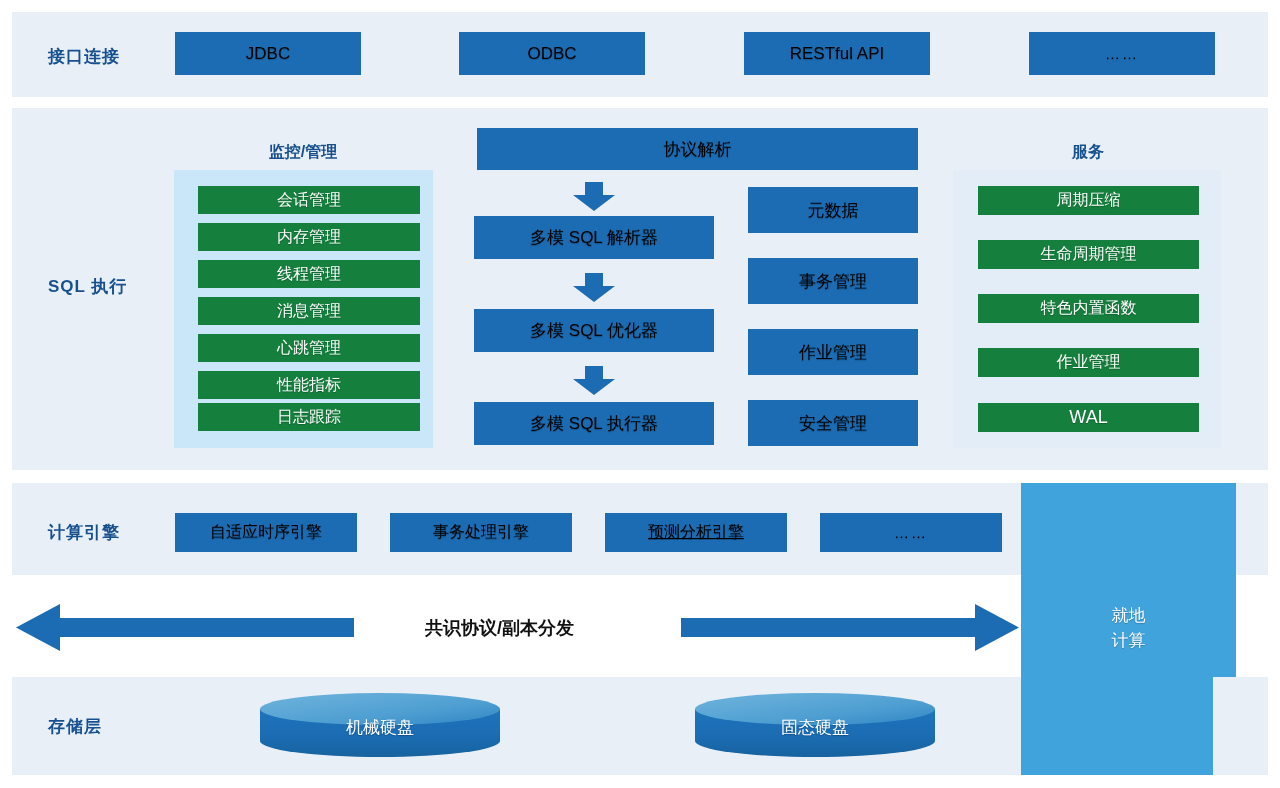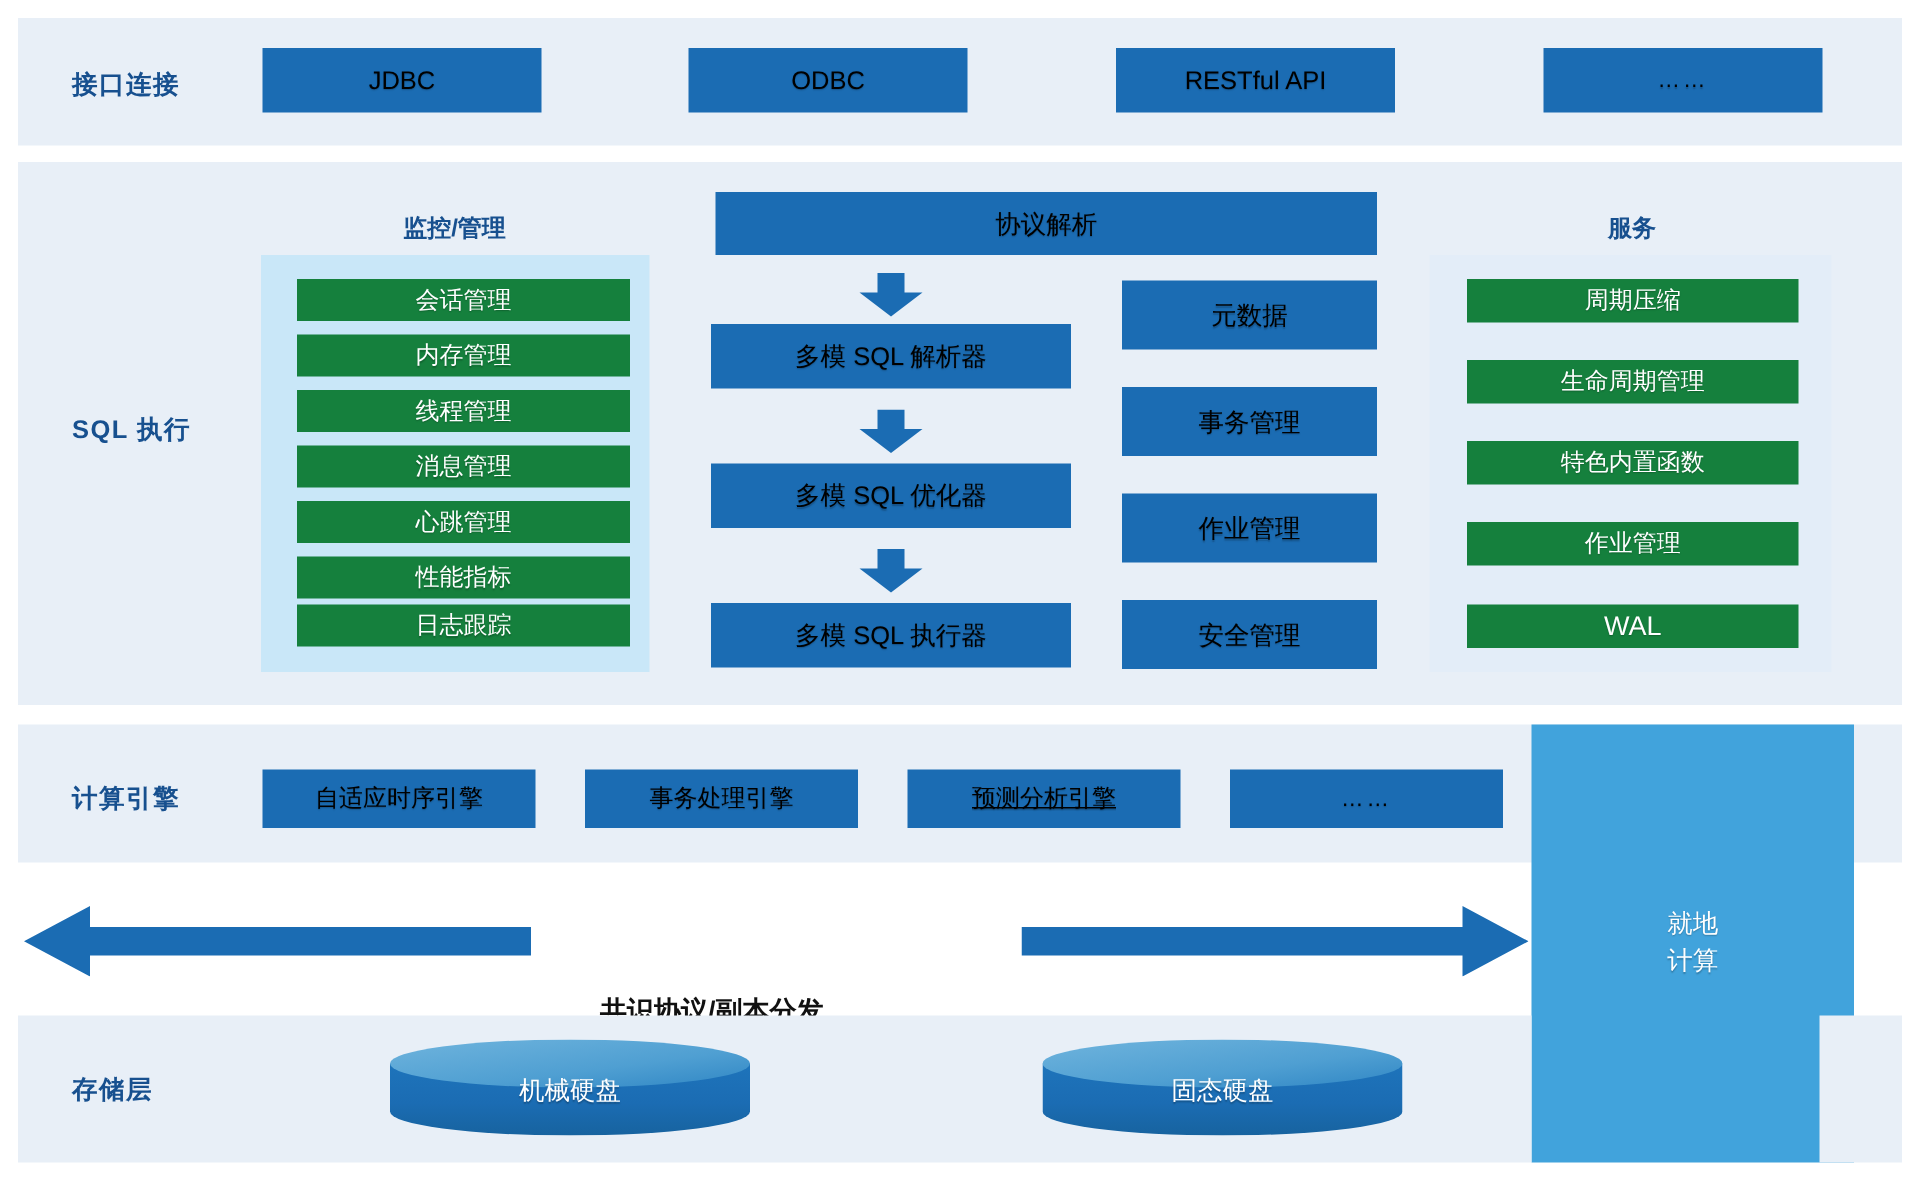--- a/index.html
+++ b/index.html
@@ -180,21 +180,21 @@
 <div class="box sm" style="left:390px;top:513px;width:182px;height:39px;">事务处理引擎</div>
 <div class="box sm" style="left:605px;top:513px;width:182px;height:39px;text-decoration:underline;">预测分析引擎</div>
 <div class="box sm" style="left:820px;top:513px;width:182px;height:39px;font-size:15px;letter-spacing:2px;">……</div>
 
 <div class="h-arrow" style="left:16px;top:604px;">
   <svg width="338" height="47" viewBox="0 0 338 47">
     <polygon points="0,23.5 44,0 44,14 338,14 338,33 44,33 44,47" fill="#1b6cb3"></polygon>
   </svg>
 </div>
 
-<div class="consensus-label" style="left:400px;top:616px;margin-top:46px;">共识协议/副本分发</div>
+<div class="consensus-label" style="left:425px;top:616px;">共识协议/副本分发</div>
 
 <div class="h-arrow" style="left:681px;top:604px;">
   <svg width="338" height="47" viewBox="0 0 338 47">
     <polygon points="338,23.5 294,0 294,14 0,14 0,33 294,33 294,47" fill="#1b6cb3"></polygon>
   </svg>
 </div>
 
 <div class="vbar" style="left:1021px;top:483px;width:215px;height:292px;">就地
 计算</div>
 

